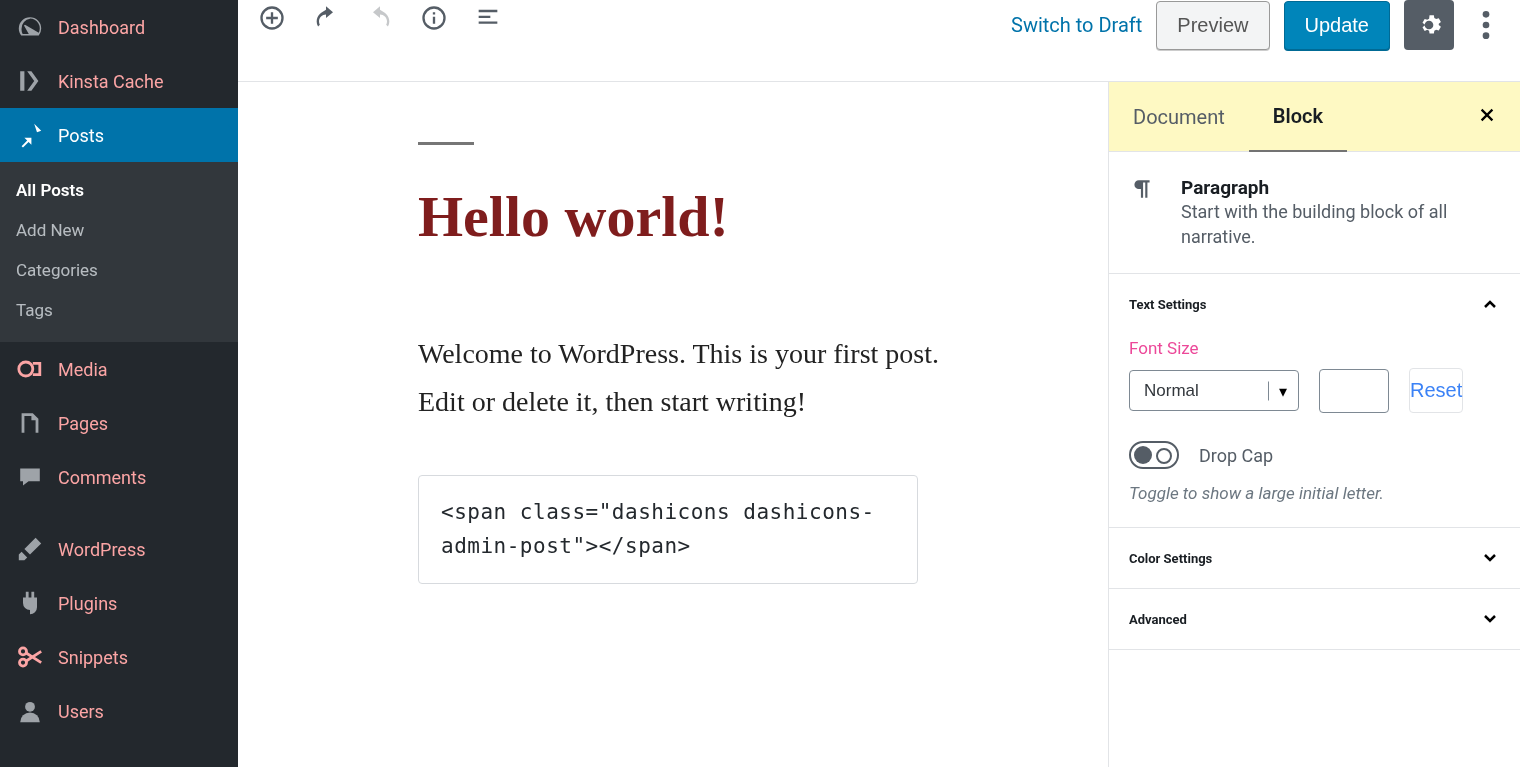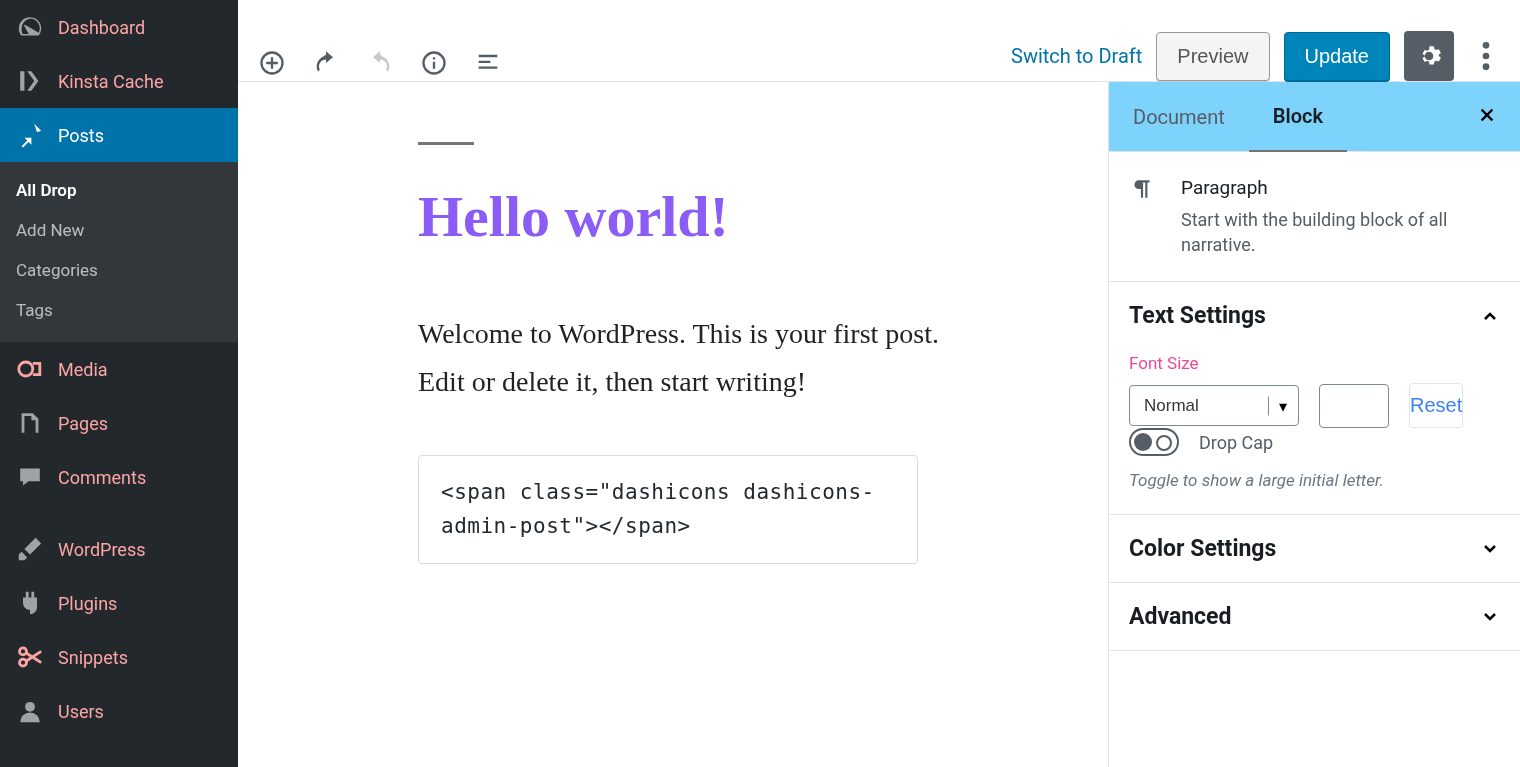--- a/index.html
+++ b/index.html
@@ -12,69 +12,69 @@
 .sidebar-item.active { background: #0073aa; color: #fff; position: relative; }
 .sidebar-item.active::after { content: ""; position: absolute; right: -10px; top: 50%; transform: translateY(-50%); border: 10px solid transparent; border-left-color: #0073aa; }
 .sidebar-icon { width: 28px; height: 28px; margin-right: 14px; display: inline-flex; align-items: center; justify-content: center; fill: rgba(240,245,250,0.6); }
 .sidebar-item.active .sidebar-icon { fill: #fff; }
 .submenu { background: #32373c; padding: 8px 0 12px; }
 .submenu-item { padding: 10px 16px; font-size: 17px; color: rgba(240,245,250,0.7); cursor: pointer; }
 .submenu-item.current { color: #fff; font-weight: 600; }
 
 
 .main { flex: 1; display: flex; flex-direction: column; }
-.topbar { height: 82px; border-bottom: 1px solid #e2e4e7; display: flex; align-items: flex-end; padding: 0 16px; }
+.topbar { height: 82px; border-bottom: 1px solid #e2e4e7; display: flex; align-items: flex-start; padding: 0 16px; }
 .topbar-left { display: flex; align-items: center; gap: 18px; }
 .topbar-icon-btn { width: 36px; height: 36px; display: inline-flex; align-items: center; justify-content: center; cursor: pointer; }
 .topbar-icon-btn svg { width: 28px; height: 28px; fill: #555d66; }
 .topbar-icon-btn.disabled svg { fill: #c6c8ca; }
 .topbar-right { margin-left: auto; display: flex; align-items: center; gap: 14px; }
 .link-btn { color: #0073aa; font-size: 20px; cursor: pointer; }
 .btn { padding: 12px 20px; font-size: 20px; border-radius: 4px; cursor: pointer; border: 1px solid transparent; }
 .btn-secondary { background: #f3f4f5; border-color: #999; color: #555; box-shadow: 0 1px 0 #ccc; }
 .btn-primary { background: #0085ba; color: #fff; border-color: #006a95; box-shadow: 0 1px 0 #006a95; }
 .gear-btn { width: 50px; height: 50px; background: #555d66; border-radius: 4px; display: inline-flex; align-items: center; justify-content: center; cursor: pointer; }
 .gear-btn svg { fill: #fff; width: 26px; height: 26px; }
 .more-btn { width: 36px; height: 46px; display: inline-flex; align-items: center; justify-content: center; cursor: pointer; }
 .more-btn svg { fill: #555d66; width: 8px; height: 32px; }
 
 
 .content-row { flex: 1; display: flex; overflow: hidden; }
 .editor { flex: 1; padding: 60px 140px 0 180px; overflow: auto; position: relative; }
 .title-sep { width: 56px; height: 3px; background: #767676; margin-bottom: 38px; }
-.post-title { font-size: 58px; font-weight: 800; color: #8b5cf6; margin-bottom: 60px; font-family: Georgia, serif; }
+.post-title { font-size: 58px; font-weight: 800; color: #7f1d1d; margin-bottom: 80px; font-family: Georgia, serif; }
 .post-body { font-size: 28px; line-height: 1.7; color: #222; font-family: Georgia, serif; max-width: 620px; margin-bottom: 50px; }
 .code-block { border: 1px solid #d7dade; border-radius: 4px; padding: 20px 22px; font-family: "SF Mono", Menlo, monospace; font-size: 21px; color: #23282d; max-width: 500px; line-height: 1.6; letter-spacing: 0.5px; }
 .arrow-annot { position: absolute; top: 507px; left: 860px; pointer-events: none; }
 
 
 .panel { width: 412px; border-left: 1px solid #e2e4e7; background: #fff; display: flex; flex-direction: column; }
-.panel-tabs { display: flex; align-items: center; background: #7dd3fc; border-bottom: 1px solid #e2e4e7; height: 70px; padding: 0 8px 0 0; }
+.panel-tabs { display: flex; align-items: center; background: #fef9c3; border-bottom: 1px solid #e2e4e7; height: 70px; padding: 0 8px 0 0; }
 .panel-tab { padding: 0 24px; font-size: 20px; color: #555d66; height: 100%; display: flex; align-items: center; cursor: pointer; }
 .panel-tab.active { color: #191e23; font-weight: 600; border-bottom: 2px solid #737373; margin-bottom: -1px; }
 .panel-close { margin-left: auto; padding: 8px 16px; cursor: pointer; }
 .panel-close svg { width: 18px; height: 18px; fill: #555d66; }
 .panel-section { border-bottom: 1px solid #e2e4e7; }
 .block-info { display: flex; padding: 24px 20px; gap: 20px; }
 .block-info-icon { width: 32px; flex-shrink: 0; }
 .block-info-icon svg { width: 26px; height: 26px; fill: #555d66; }
-.block-info-text h3 { font-size: 19px; color: #191e23; font-weight: 400; margin-bottom: 8px; }
+.block-info-text h3 { font-size: 19px; color: #191e23; font-weight: 700; }
 .block-info-text p { font-size: 18px; color: #555d66; line-height: 1.4; }
 .collapsible-head { display: flex; justify-content: space-between; align-items: center; padding: 20px 20px; cursor: pointer; }
-.collapsible-head h4 { font-size: 23px; font-weight: 700; color: #191e23; }
+.collapsible-head h4 { font-size: 13px; font-weight: 700; color: #191e23; }
 .collapsible-head svg { width: 20px; height: 20px; fill: #191e23; }
 .collapsible-body { padding: 4px 20px 24px; }
 .field-label { font-size: 17px; color: #ec4899; margin-bottom: 10px; display: block; }
 .field-row { display: flex; gap: 20px; align-items: center; }
 .select-wrap { position: relative; }
 .select { border: 1px solid #7e8993; border-radius: 4px; padding: 10px 40px 10px 14px; font-size: 17px; color: #32373c; background: #fff; appearance: none; cursor: pointer; width: 170px; }
 .select-caret { position: absolute; right: 12px; top: 50%; transform: translateY(-50%); border-left: 1px solid #7e8993; padding-left: 10px; pointer-events: none; }
 .num-input { border: 1px solid #7e8993; border-radius: 4px; width: 70px; height: 44px; padding: 8px; font-size: 17px; }
 .reset-btn { border: 1px solid #e2e4e7; background: #fff; color: #3b82f6; padding: 10px 0; font-size: 20px; border-radius: 4px; cursor: pointer; }
-.toggle-row { display: flex; align-items: center; gap: 20px; }
+.toggle-row { display: flex; align-items: center; gap: 20px; margin-top: 28px; }
 .toggle { width: 50px; height: 28px; border: 2px solid #555d66; border-radius: 14px; position: relative; cursor: pointer; }
 .toggle::before { content: ""; position: absolute; left: 3px; top: 3px; width: 18px; height: 18px; background: #555d66; border-radius: 50%; }
 .toggle::after { content: ""; position: absolute; right: 5px; top: 5px; width: 12px; height: 12px; border: 2px solid #555d66; border-radius: 50%; }
 .toggle-label { font-size: 18px; color: #555d66; }
 .hint { font-size: 17px; color: #6c7781; font-style: italic; margin-top: 14px; }
 </style>
 </head>
 <body>
 
 <div class="app">
@@ -98,21 +98,21 @@
     </div>
     <div class="sidebar-item active">
       <span class="sidebar-icon">
           <svg viewBox="0 0 20 20">
             <path d="M13 2l5 5-3 1-4 4v5l-2-2-4 4-1-1 4-4-2-2h5l4-4z"></path>
           </svg>
         </span>
       <span>Posts</span>
     </div>
     <div class="submenu">
-      <div class="submenu-item current">All Drop</div>
+      <div class="submenu-item current">All Posts</div>
       <div class="submenu-item">Add New</div>
       <div class="submenu-item">Categories</div>
       <div class="submenu-item">Tags</div>
     </div>
     <div class="sidebar-item">
       <span class="sidebar-icon">
           <svg viewBox="0 0 20 20">
             <circle cx="7" cy="10" r="5" fill="none" stroke="currentColor" stroke-width="2"></circle>
             <path d="M12 6h5v8h-5" fill="none" stroke="currentColor" stroke-width="2"></path>
           </svg>

